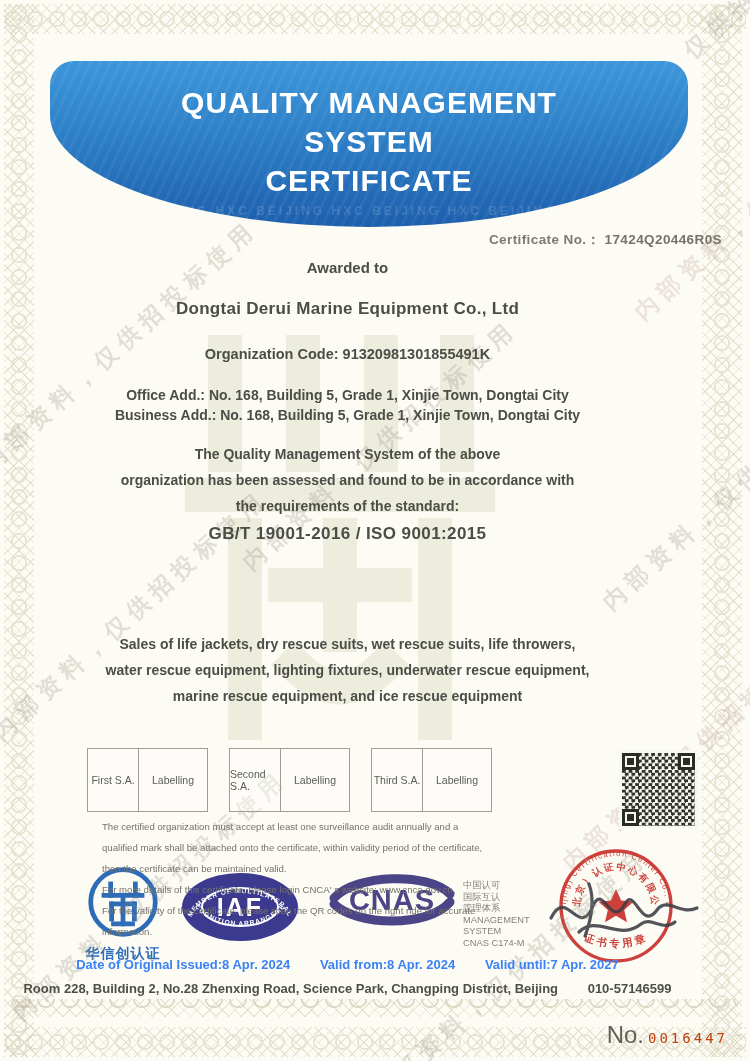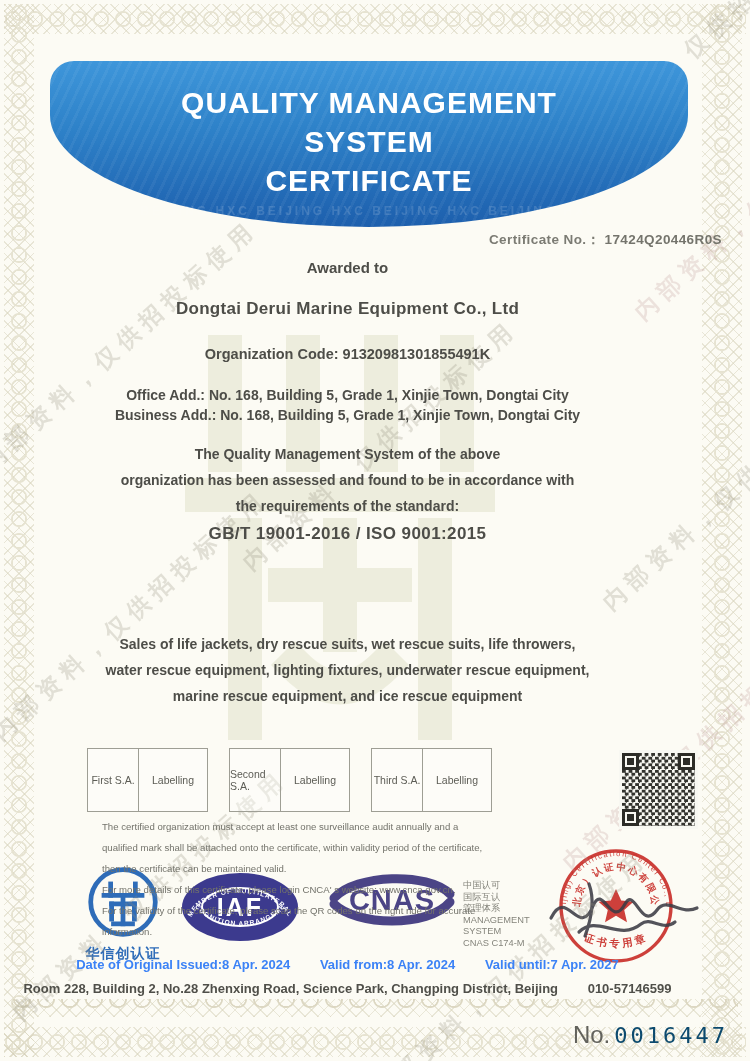--- a/index.html
+++ b/index.html
@@ -143,21 +143,21 @@
     position:absolute;left:20px;top:981px;width:655px;text-align:center;z-index:7;
     font-size:13px;font-weight:bold;color:#4f4f49;
   }
   .addr-row .phone{margin-left:26px;}
   .serial{
     position:absolute;right:22px;top:1021px;z-index:7;text-align:right;
   }
   .serial .no{font-size:24px;color:#62625c;margin-right:4px;}
   .serial .num{
     font-family:"DejaVu Sans Mono", monospace;
-    font-size:22px;color:#0c4a6e;letter-spacing:3px;
+    font-size:14px;color:#c2410c;letter-spacing:3px;
   }
 </style>
 </head>
 <body>
 
 <div class="certificate">
 
   <div class="lace lace-h lace-top"></div>
   <div class="lace lace-h lace-bottom"></div>
   <div class="lace lace-v lace-left"></div>

